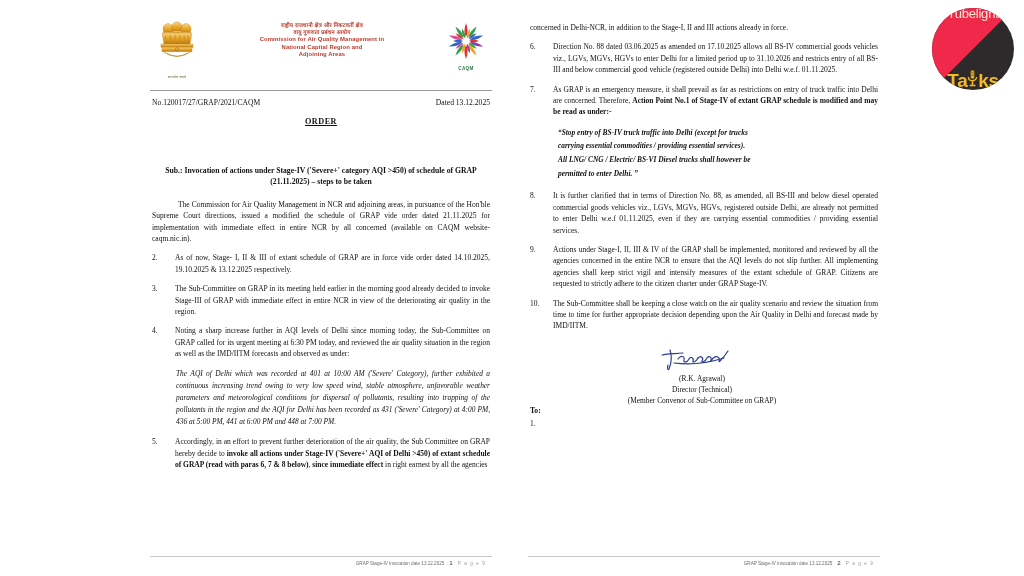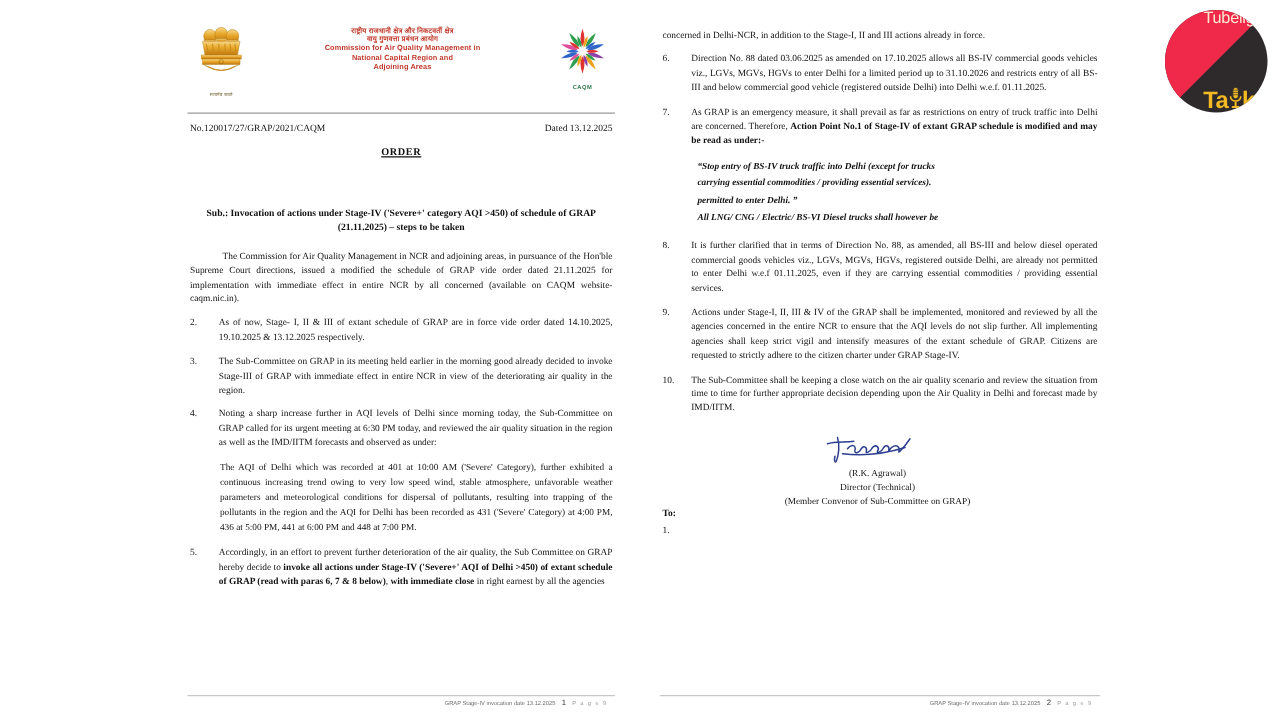--- a/index.html
+++ b/index.html
@@ -97,21 +97,21 @@
   .para.numbered {
     position: relative;
     padding-left: 25px;
   }
   .para.numbered .pnum {
     position: absolute; left: 2px; top: 0;
   }
   .para.numbered .ptext { display: block; }
   .para.numbered .ptext::first-line { }
   .quote {
-    font-size: 7.4px; color: #111;
+    font-style: italic; font-size: 7.4px; color: #111;
     text-align: justify; line-height: 1.62;
     margin: 0 2px 9px 26px;
   }
   .quote.bolded {
     font-weight: 700; font-style: italic;
     line-height: 1.85; margin-left: 30px;
     margin-bottom: 10px; font-size: 7.4px;
   }
   b, .b { font-weight: 700; }
 
@@ -164,21 +164,21 @@
     background: #2e2a2b;
   }
   .brand-pink {
     position: absolute; inset: 0;
     background: #f0284a;
     clip-path: polygon(0 0, 100% 0, 0 100%);
   }
   .brand-text {
     position: absolute; inset: 0;
     display: flex; flex-direction: column;
-    align-items: flex-end; justify-content: center;
+    align-items: center; justify-content: center;
     font-family: "Liberation Sans", sans-serif;
     line-height: 1;
     gap: 48px;
   }
   .bt-1 {
     font-size: 13px; color: #fde9d2; letter-spacing: -0.2px;
     margin-bottom: 1px;
   }
   .bt-2 {
     font-size: 19px; color: #f5b924; font-weight: 700;
@@ -338,21 +338,21 @@
     <div class="para numbered">
       <span class="pnum">4.</span>
       <span class="ptext">Noting a sharp increase further in AQI levels of Delhi since morning today, the Sub-Committee on GRAP called for its urgent meeting at 6:30 PM today, and reviewed the air quality situation in the region as well as the IMD/IITM forecasts and observed as under:</span>
     </div>
 
     <div class="quote">The AQI of Delhi which was recorded at 401 at 10:00 AM ('Severe' Category), further exhibited a continuous increasing trend owing to very low speed wind, stable atmosphere, unfavorable weather parameters and meteorological conditions for dispersal of pollutants, resulting into trapping of the pollutants in the region and the AQI for Delhi has been recorded as 431 ('Severe' Category) at 4:00 PM, 436 at 5:00 PM, 441 at 6:00 PM and 448 at 7:00 PM.</div>
 
 
     <div class="para numbered">
       <span class="pnum">5.</span>
-      <span class="ptext"><span>Accordingly, in an effort to prevent further deterioration of the air quality, the Sub Committee on GRAP hereby decide to </span><b>invoke all actions under Stage-IV ('Severe+' AQI of Delhi &gt;450) of extant schedule of GRAP (read with paras 6, 7 &amp; 8 below)</b><span>, </span><b>with immediate close</b><span> in right earnest by all the agencies</span></span>
+      <span class="ptext"><span>Accordingly, in an effort to prevent further deterioration of the air quality, the Sub Committee on GRAP hereby decide to </span><b>invoke all actions under Stage-IV ('Severe+' AQI of Delhi &gt;450) of extant schedule of GRAP (read with paras 6, 7 &amp; 8 below)</b><span>, </span><b>since immediate effect</b><span> in right earnest by all the agencies</span></span>
     </div>
 
     <div class="pfooter">
       <hr>
       <div class="pfooter-row">
         <span class="pf-txt">GRAP Stage-IV invocation date 13.12.2025</span>
         <span class="pf-num">1</span>
         <span class="pf-page">P a g e 9</span>
       </div>
     </div>
@@ -368,22 +368,22 @@
     </div>
 
     <div class="para numbered">
       <span class="pnum">7.</span>
       <span class="ptext"><span>As GRAP is an emergency measure, it shall prevail as far as restrictions on entry of truck traffic into Delhi are concerned. Therefore, </span><b>Action Point No.1 of Stage-IV of extant GRAP schedule is modified and may be read as under</b><b>:-</b></span>
     </div>
 
     <div class="quote bolded">
       <div>“Stop entry of BS-IV truck traffic into Delhi (except for trucks</div>
       <div>carrying essential commodities / providing essential services).</div>
+      <div>All LNG/ CNG / Electric/ BS-VI Diesel trucks shall however be</div>
       <div>permitted to enter Delhi. ”</div>
-      <div>All LNG/ CNG / Electric/ BS-VI Diesel trucks shall however be</div>
     </div>
 
     <div class="para numbered">
       <span class="pnum">8.</span>
       <span class="ptext">It is further clarified that in terms of Direction No. 88, as amended, all BS-III and below diesel operated commercial goods vehicles viz., LGVs, MGVs, HGVs, registered outside Delhi, are already not permitted to enter Delhi w.e.f 01.11.2025, even if they are carrying essential commodities / providing essential services.</span>
     </div>
 
     <div class="para numbered">
       <span class="pnum">9.</span>
       <span class="ptext">Actions under Stage-I, II, III &amp; IV of the GRAP shall be implemented, monitored and reviewed by all the agencies concerned in the entire NCR to ensure that the AQI levels do not slip further. All implementing agencies shall keep strict vigil and intensify measures of the extant schedule of GRAP. Citizens are requested to strictly adhere to the citizen charter under GRAP Stage-IV.</span>

